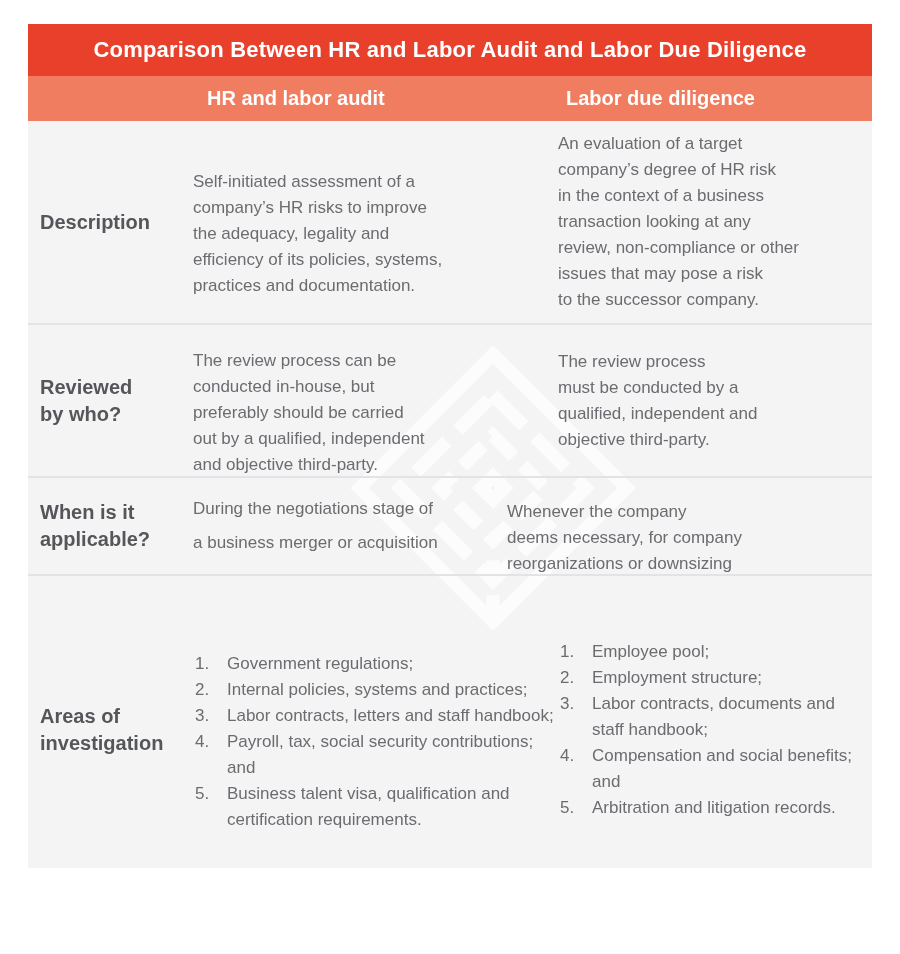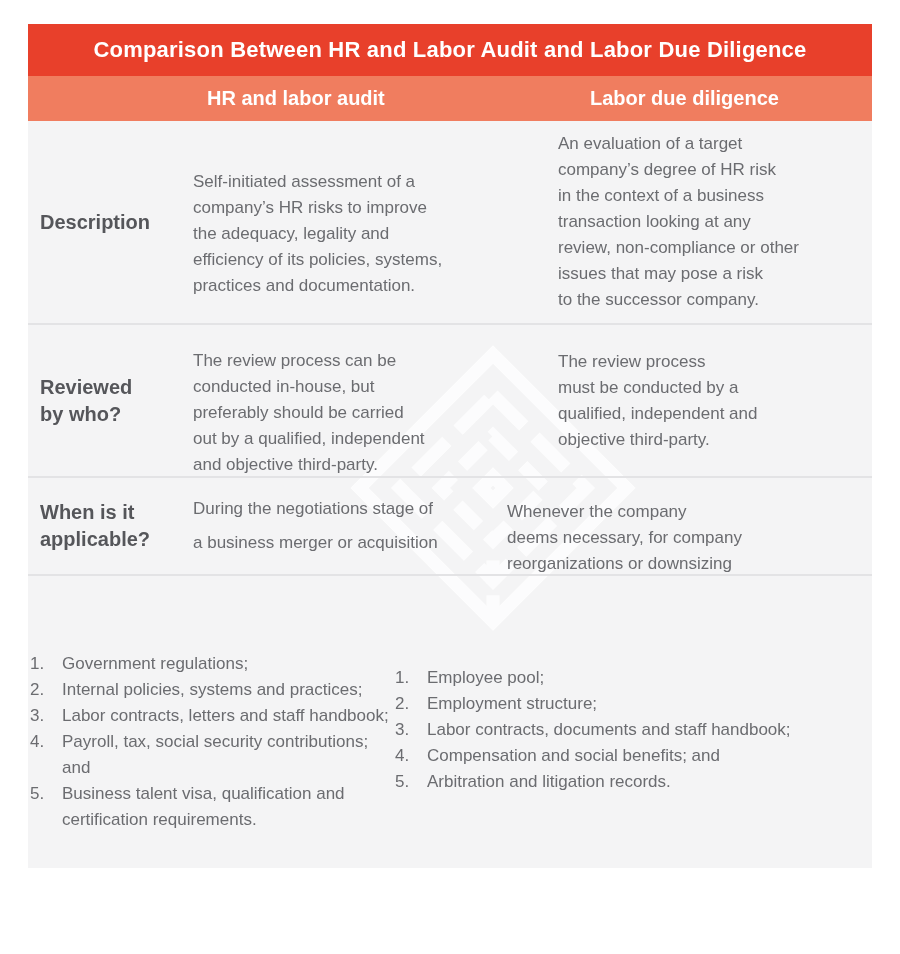--- a/index.html
+++ b/index.html
@@ -22,21 +22,21 @@
     height:52px;background:var(--title-bar-bg,#e8402b);color:#fff;
     display:flex;align-items:center;justify-content:center;
     font-size:22px;font-weight:bold;letter-spacing:.2px;
   }
   .header-row{
     height:45px;background:var(--header-bar-bg,#f07d5f);color:var(--header-text,#fff);
     display:flex;font-size:20px;font-weight:bold;
   }
   .header-spacer{width:165px;}
   .header-col1{width:365px;display:flex;align-items:center;padding-left:14px;}
-  .header-col2{flex:1;display:flex;align-items:center;padding-left:8px;margin-left:24px;}
+  .header-col2{flex:1;display:flex;align-items:center;padding-left:8px;}
   .tbody{position:relative;background:var(--body-bg,#f4f4f5);}
   .watermark{
     position:absolute;left:315px;top:222px;width:300px;height:290px;
     z-index:0;opacity:.8;pointer-events:none;
   }
   .row{position:relative;z-index:1;display:flex;border-bottom:2px solid var(--divider,#e3e3e5);}
   .row-description{height:204px;}
   .row-reviewed{height:153px;}
   .row-applicable{height:98px;}
   .row-areas{height:310px;}
@@ -132,20 +132,22 @@
         <div class="label">When is it
 applicable?</div>
         <div class="cell c2 loose">During the negotiations stage of
 a business merger or acquisition</div>
         <div class="cell c1">Whenever the company
 deems necessary, for company
 reorganizations or downsizing</div>
       </div>
 
       <div class="row row-areas">
+        <div class="label">Areas of
+investigation</div>
         <div class="cell c1 cell-list">
           <ol>
             <li>Government regulations;</li>
             <li>Internal policies, systems and practices;</li>
             <li>Labor contracts, letters and staff handbook;</li>
             <li>Payroll, tax, social security contributions; and</li>
             <li>Business talent visa, qualification and certification requirements.</li>
           </ol>
         </div>
         <div class="cell c2 cell-list">

